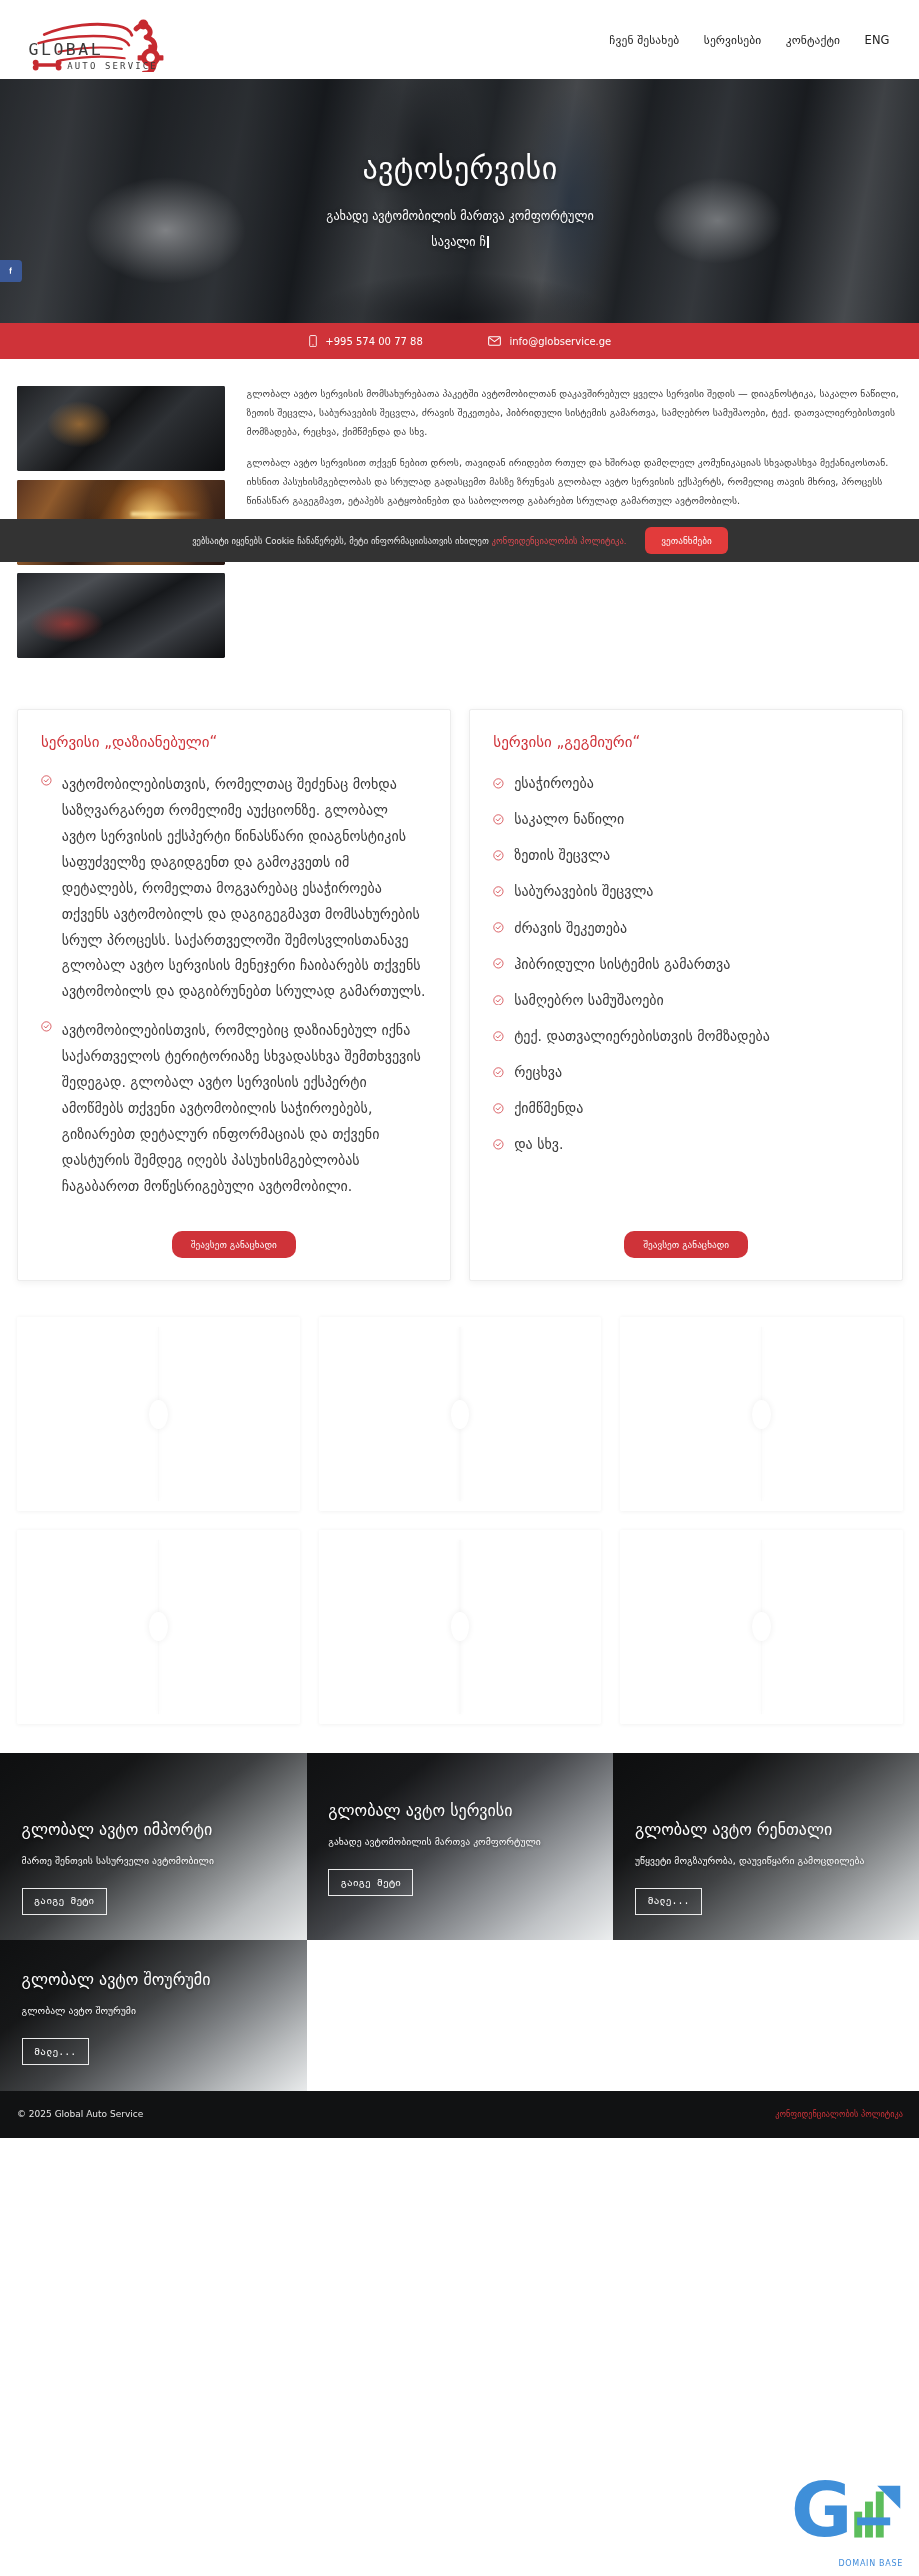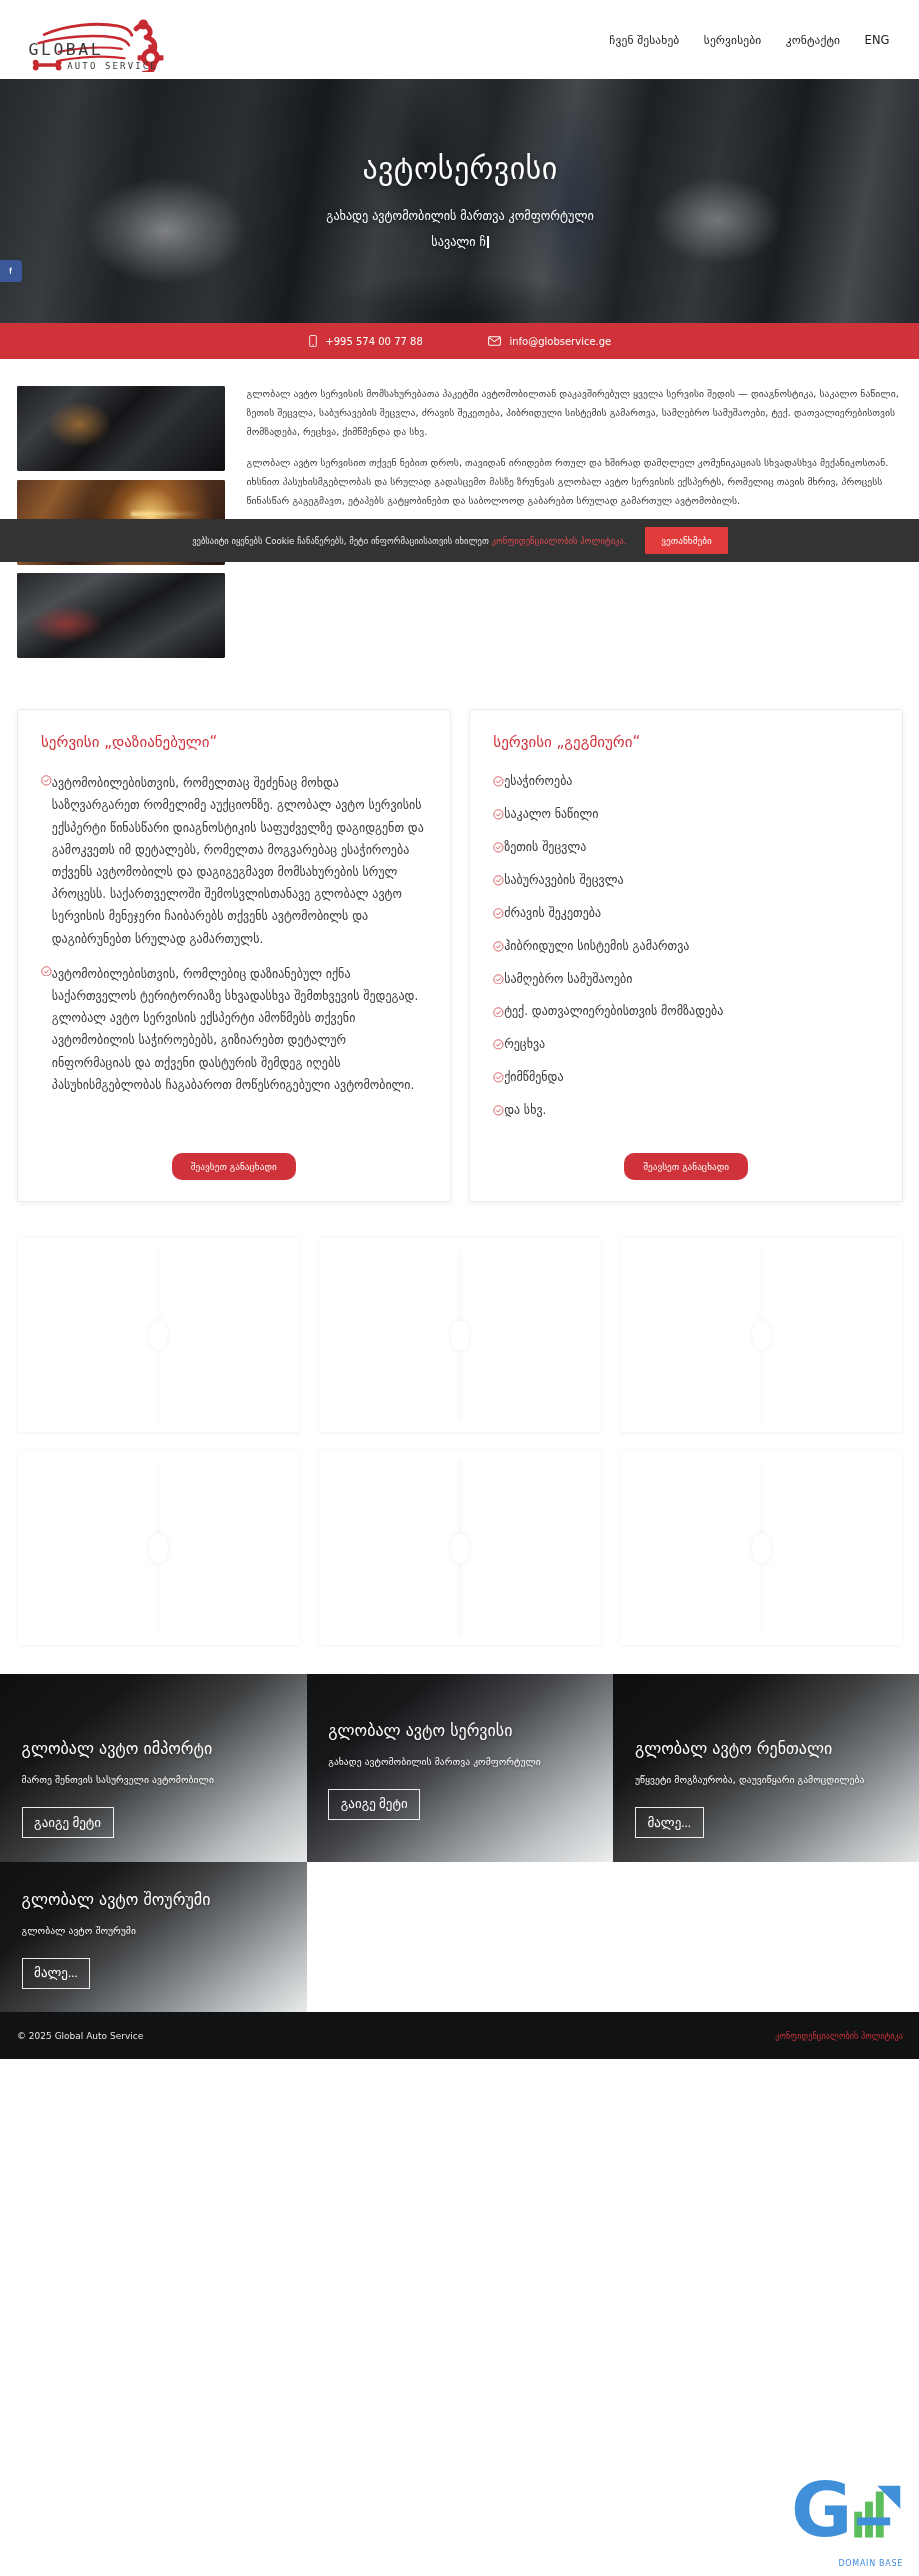--- a/index.html
+++ b/index.html
@@ -84,21 +84,21 @@
   .about-text p{margin-bottom:12.2px}
   .about-text p:last-child{margin-bottom:0}
 
   
   .cards{display:flex;gap:18.7px;padding:43px 17px 29px 17px;align-items:stretch}
   .card{flex:1;background:#fff;border:0.7px solid #ececec;border-radius:2.2px;
     box-shadow:0 1.4px 7.2px rgba(0,0,0,.06);padding:23px 23px 21.6px 23px;
     display:flex;flex-direction:column}
   .card-title{color:#cf3339;font-size:15px;font-weight:400;margin-bottom:21.6px}
   .card-list{list-style:none;flex:1}
-  .card-list li{display:flex;margin-bottom:13px;font-size:12px;line-height:1.85;
+  .card-list li{display:flex;gap:10px;margin-bottom:13px;font-size:14px;line-height:1.85;
     color:#3b3b3b}
   .card-list.sparse li{margin-bottom:13.7px;align-items:center;line-height:1.6}
   .chk{flex:none;width:10.8px;height:10.8px;margin-top:2.9px}
   .card-list.sparse .chk{margin-top:0}
   .card-cta-wrap{display:flex;justify-content:center;margin-top:18.7px}
   .btn-red{background:#cf3339;color:#fff;border:none;font-size:9.3px;
     padding:8px 18.7px;cursor:pointer;font-family:inherit;border-radius:10px}
 
   
   .gallery{padding:7.2px 17px 29px 17px;display:grid;grid-template-columns:repeat(3,1fr);
@@ -123,22 +123,22 @@
   .p3 .bg{background:linear-gradient(142deg,#0d0e0f 0%,#141516 26%,#3f4143 48%,
       #7c7f81 68%,#b5b8ba 84%,#e4e6e7 100%)}
   .p4 .bg{background:linear-gradient(142deg,#0f1011 0%,#161718 24%,#414345 46%,
       #7f8285 66%,#babdbf 84%,#e9ebec 100%)}
   .panel .fg{position:relative;z-index:2}
   .panel-title{font-size:16px;line-height:1.45;font-weight:400;margin-bottom:11.5px;
     text-shadow:0 0.7px 3.6px rgba(0,0,0,.45)}
   .panel-desc{font-size:9.7px;line-height:1.7;margin-bottom:18.7px;
     text-shadow:0 0.7px 3.6px rgba(0,0,0,.45)}
   .panel-btn{display:inline-block;border:0.7px solid rgba(255,255,255,.9);
-    background:transparent;color:#fff;font-size:13px;padding:6.5px 11.5px;cursor:pointer;
-    font-family:Liberation Serif, serif;align-self:flex-start}
+    background:transparent;color:#fff;font-size:10px;padding:6.5px 11.5px;cursor:pointer;
+    font-family:Liberation Mono, monospace;align-self:flex-start}
   .p1 .fg{margin-top:40px}
   .p2 .fg{margin-top:2.9px}
   .p3 .fg{margin-top:40px}
   .p4 .fg{margin-top:2.9px}
   .ge-logo{position:absolute;right:14.4px;bottom:24.4px;z-index:3;opacity:.92;
     pointer-events:none}
   .ge-sub{position:absolute;right:17px;bottom:8px;z-index:3;color:#2d7fd6;
     font-size:8px;letter-spacing:0.7px;opacity:.9}
 
   
@@ -147,21 +147,21 @@
   .copy-left{color:#e6e6e6;font-size:9px}
   .copy-right{color:#cf3339;font-size:8.3px;text-decoration:none;cursor:pointer}
 
   
   .cookie{position:absolute;left:0;right:0;top:519px;height:43px;background:#333333;
     display:flex;align-items:center;justify-content:center;gap:18.7px;z-index:40;
     padding:0 17px}
   .cookie-text{color:#f0f0f0;font-size:8.6px}
   .cookie-link{color:#e04b52;text-decoration:none;cursor:pointer}
   .cookie-btn{background:#e23b3b;color:#fff;border:none;font-size:9.3px;
-    padding:8px 16px;cursor:pointer;font-family:inherit;border-radius:1px}
+    padding:8px 16px;cursor:pointer;font-family:inherit;border-radius:6px}
 </style>
 </head>
 <body>
 
 <header class="site-header">
   <div class="logo-wrap">
     <svg class="logo-svg" width="201" height="62" viewBox="0 0 280 86">
 
       <path d="M38 34 C70 20 112 17 140 22 C152 24 158 29 160 35" fill="none" stroke="#c62a30" stroke-width="4" stroke-linecap="round"></path>
       <path d="M30 46 C66 36 108 34 136 38 C148 40 154 44 156 49" fill="none" stroke="#c62a30" stroke-width="3.5" stroke-linecap="round"></path>

